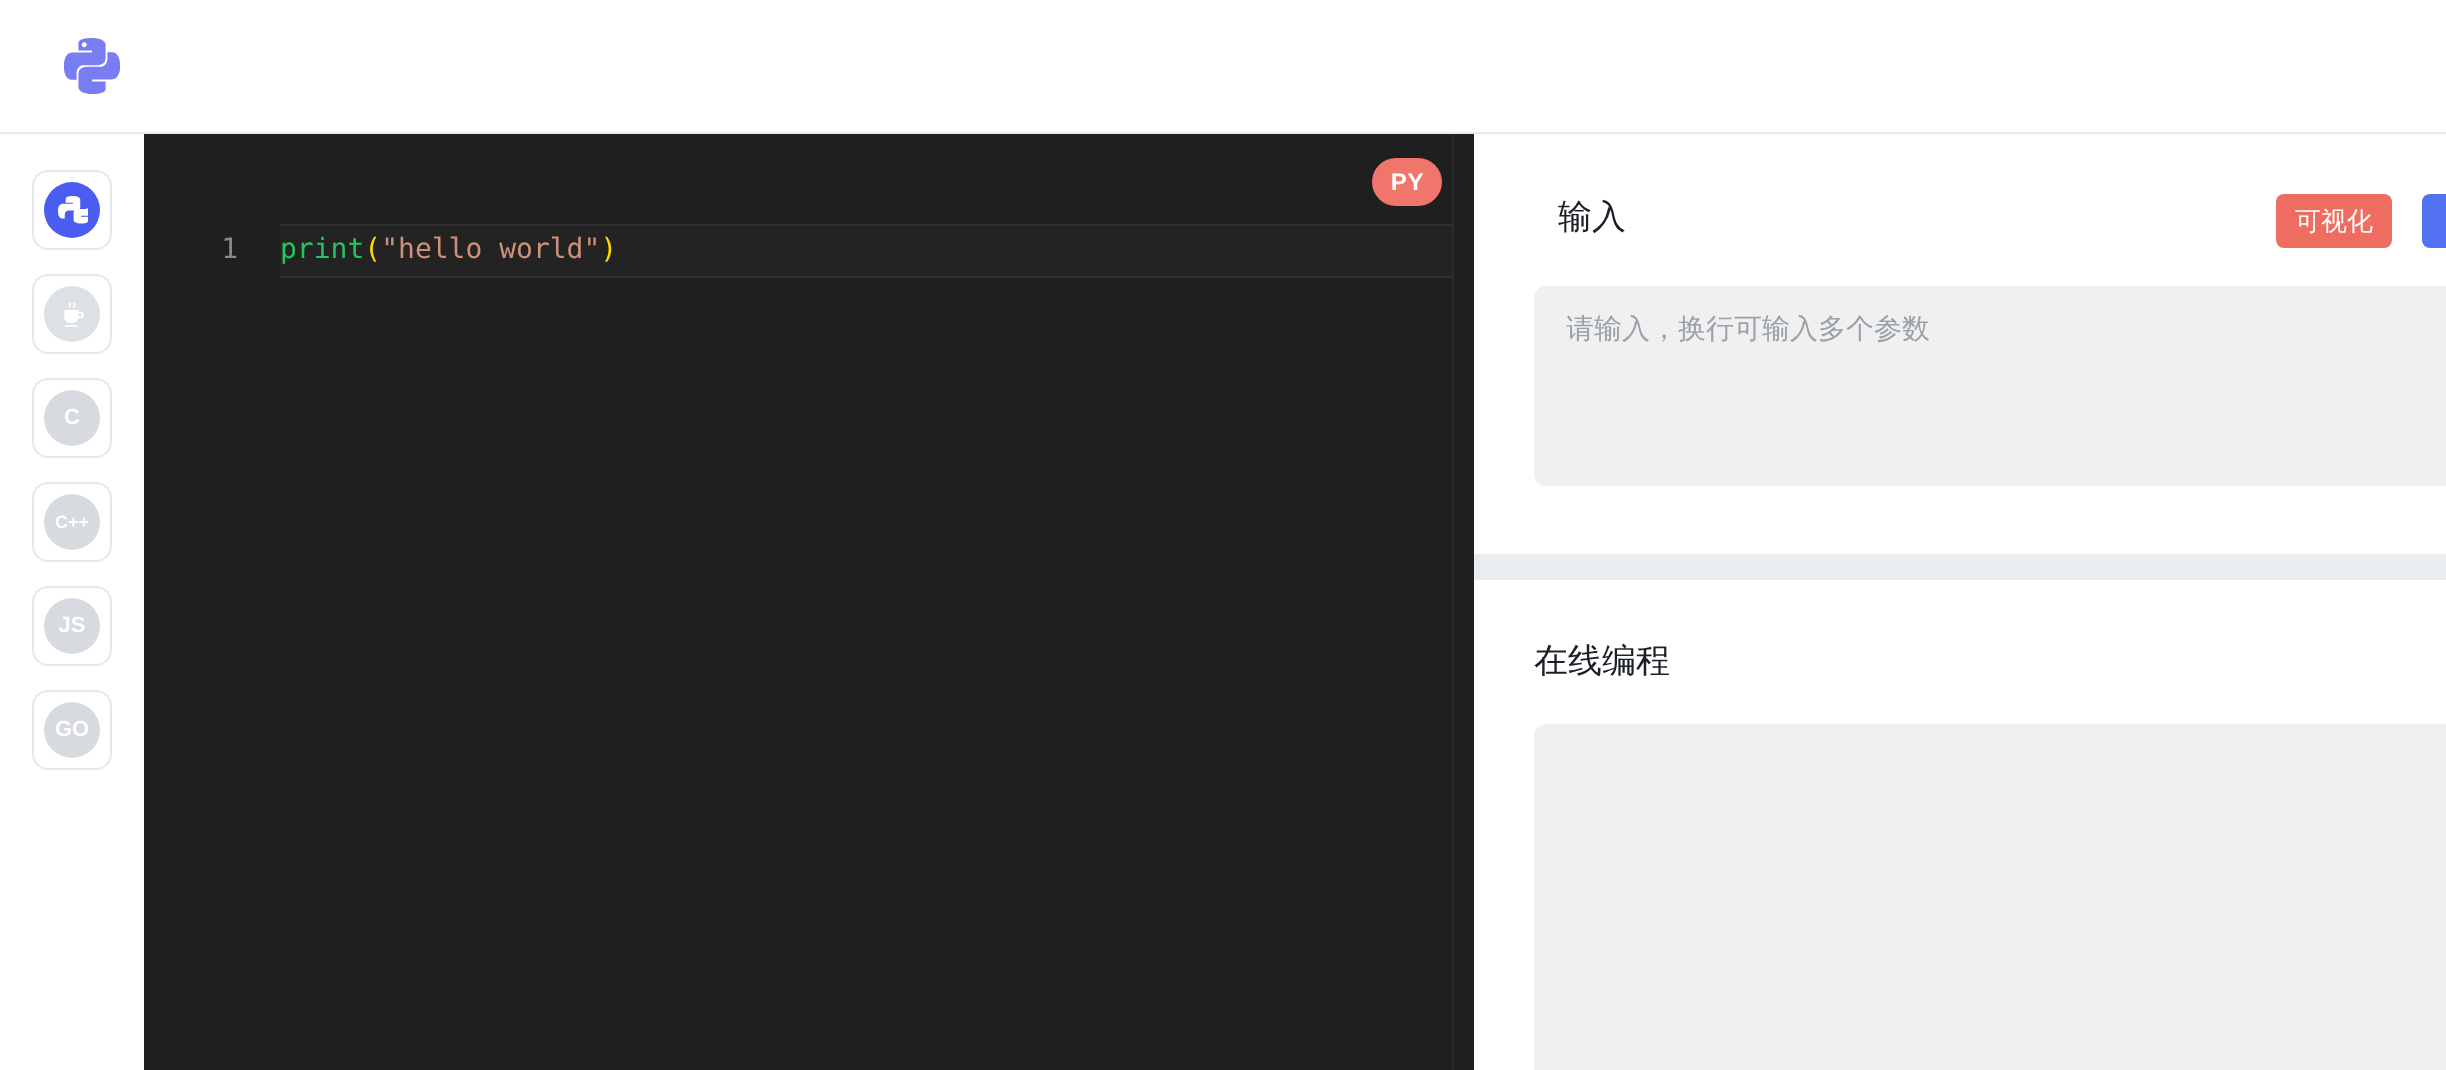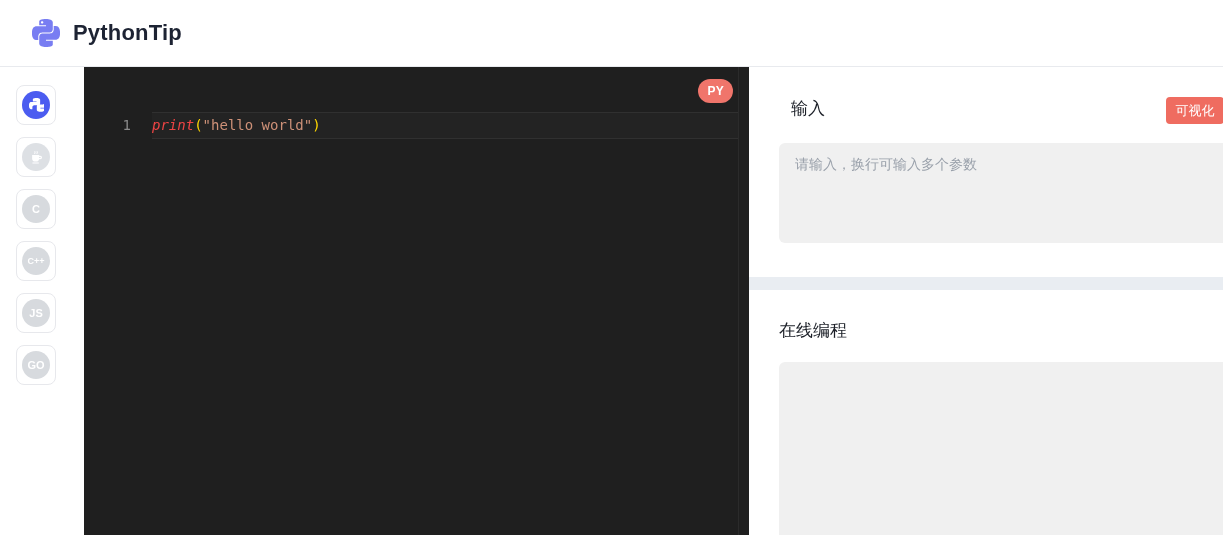--- a/index.html
+++ b/index.html
@@ -24,60 +24,59 @@
     border:1px solid #e7e8ec; border-radius:8px; display:flex; align-items:center;
     justify-content:center; cursor:pointer; }
   .lang-circle { width:28px; height:28px; border-radius:50%; background:#d7dade;
     display:flex; align-items:center; justify-content:center; color:#fff;
     font-weight:700; font-size:11px; letter-spacing:0; }
   .lang-circle.small { font-size:9px; }
   .lang-btn.active .lang-circle { background:#4b5cf0; }
   .lang-btn.faded .lang-circle { background:#dadde2; opacity:.9; }
 
   
-  .editor { width:665px; flex:0 0 auto; background:#1f1f1f; position:relative;margin-left:12px; }
+  .editor { width:665px; flex:0 0 auto; background:#1f1f1f; position:relative; }
   .ruler { position:absolute; left:654px; top:0; bottom:0; width:1px; background:#2b2b2b; }
   .lang-badge { position:absolute; top:12px; right:16px; height:24px; padding:0 9px;
     background:#f0756b; border-radius:12px; color:#fff; font-size:12px; font-weight:700;
     display:flex; align-items:center; letter-spacing:.3px; }
   .code-line { display:flex; margin-top:45px; font-family:"DejaVu Sans Mono","Liberation Mono",monospace;
     font-size:14px; }
   .gutter { width:68px; flex:0 0 auto; text-align:right; padding-right:21px;
     color:#8a8a8a; line-height:27px; height:27px; }
   .line-content { width:586px; height:27px; line-height:25px; background:#232323;
     border-top:1px solid #303030; border-bottom:1px solid #303030; white-space:pre; }
-  .tok-function { color:#ef4444;font-style:italic; }
+  .tok-function { color:#22c55e; }
   .tok-bracket { color:#ffd700; }
   .tok-string { color:#ce9178; }
 
   
   .io-panel { flex:1 1 auto; background:#fff; position:relative; }
   .section-title { position:absolute; left:30px; font-size:17px; font-weight:500; color:#1b1f27; }
   .title-input { top:30px;margin-left:12px; }
   .title-output { top:252px; }
   .btn { position:absolute; top:30px; height:27px; border:none; border-radius:4px;
-    color:#fff; font-size:13px; cursor:pointer; font-family:inherit;margin-left:16px; }
+    color:#fff; font-size:13px; cursor:pointer; font-family:inherit; }
   .btn-visualize { left:401px; width:58px; background:#ef6c60; }
   .btn-run-partial { left:474px; width:70px; background:#5272f2; }
   .input-area { position:absolute; top:76px; left:30px; width:480px; height:100px;
     background:#f0f0f0; border:none; border-radius:6px; resize:none; padding:13px 16px;
     font-size:14px; color:#374151; font-family:inherit; outline:none; }
   .input-area::placeholder { color:#9aa1ab; }
   .panel-divider { position:absolute; top:210px; left:0; width:100%; height:13px; background:#e9edf2; }
   .output-box { position:absolute; top:295px; left:30px; width:480px; height:250px;
     background:#f0f0f0; border-radius:6px; font-size:14px; color:#374151; padding:13px 16px; }
 </style>
 </head>
 <body>
 
 <header class="navbar">
   <svg class="logo" viewBox="0 0 24 24">
     <path fill="#787df2" d="M14.25.18l.9.2.73.26.59.3.45.32.34.34.25.34.16.33.1.3.04.26.02.2-.01.13V8.5l-.05.63-.13.55-.21.46-.26.38-.3.31-.33.25-.35.19-.35.14-.33.1-.3.07-.26.04-.21.02H8.77l-.69.05-.59.14-.5.22-.41.27-.33.32-.27.35-.2.36-.15.37-.1.35-.07.32-.04.27-.02.21v3.06H3.17l-.21-.03-.28-.07-.32-.12-.35-.18-.36-.26-.36-.36-.35-.46-.32-.59-.28-.73-.21-.88-.14-1.05-.05-1.23.06-1.22.16-1.04.24-.87.32-.71.36-.57.4-.44.42-.33.42-.24.4-.16.36-.1.32-.05.24-.01h.16l.06.01h8.16v-.83H6.18l-.01-2.75-.02-.37.05-.34.11-.31.17-.28.25-.26.31-.23.38-.2.44-.18.51-.15.58-.12.64-.1.71-.06.77-.04.84-.02 1.27.05zm-6.3 1.98l-.23.33-.08.41.08.41.23.34.33.22.41.09.41-.09.33-.22.23-.34.08-.41-.08-.41-.23-.33-.33-.22-.41-.09-.41.09zm13.09 3.95l.28.06.32.12.35.18.36.27.36.35.35.47.32.59.28.73.21.88.14 1.04.05 1.23-.06 1.23-.16 1.04-.24.86-.32.71-.36.57-.4.45-.42.33-.42.24-.4.16-.36.09-.32.05-.24.02-.16-.01h-8.22v.82h5.84l.01 2.76.02.36-.05.34-.11.31-.17.29-.25.25-.31.24-.38.2-.44.17-.51.15-.58.13-.64.09-.71.07-.77.04-.84.01-1.27-.04-1.07-.14-.9-.2-.73-.25-.59-.3-.45-.33-.34-.34-.25-.34-.16-.33-.1-.3-.04-.25-.02-.2.01-.13v-5.34l.05-.64.13-.54.21-.46.26-.38.3-.32.33-.24.35-.2.35-.14.33-.1.3-.06.26-.04.21-.02.13-.01h5.84l.69-.05.59-.14.5-.21.41-.28.33-.32.27-.35.2-.36.15-.36.1-.35.07-.32.04-.28.02-.21V6.07h2.09l.14.01z"></path>
   </svg>
-  <div class="brand">PythonTip</div>
 </header>
 
 <div class="main">
 
   <aside class="sidebar">
     <div class="lang-btn active">
       <span class="lang-circle">
         <svg viewBox="0 0 24 24" width="15" height="15">
             <path fill="#ffffff" d="M14.25.18l.9.2.73.26.59.3.45.32.34.34.25.34.16.33.1.3.04.26.02.2-.01.13V8.5l-.05.63-.13.55-.21.46-.26.38-.3.31-.33.25-.35.19-.35.14-.33.1-.3.07-.26.04-.21.02H8.77l-.69.05-.59.14-.5.22-.41.27-.33.32-.27.35-.2.36-.15.37-.1.35-.07.32-.04.27-.02.21v3.06H3.17l-.21-.03-.28-.07-.32-.12-.35-.18-.36-.26-.36-.36-.35-.46-.32-.59-.28-.73-.21-.88-.14-1.05-.05-1.23.06-1.22.16-1.04.24-.87.32-.71.36-.57.4-.44.42-.33.42-.24.4-.16.36-.1.32-.05.24-.01h.16l.06.01h8.16v-.83H6.18l-.01-2.75-.02-.37.05-.34.11-.31.17-.28.25-.26.31-.23.38-.2.44-.18.51-.15.58-.12.64-.1.71-.06.77-.04.84-.02 1.27.05zm13.09 3.95l.28.06.32.12.35.18.36.27.36.35.35.47.32.59.28.73.21.88.14 1.04.05 1.23-.06 1.23-.16 1.04-.24.86-.32.71-.36.57-.4.45-.42.33-.42.24-.4.16-.36.09-.32.05-.24.02-.16-.01h-8.22v.82h5.84l.01 2.76.02.36-.05.34-.11.31-.17.29-.25.25-.31.24-.38.2-.44.17-.51.15-.58.13-.64.09-.71.07-.77.04-.84.01-1.27-.04-1.07-.14-.9-.2-.73-.25-.59-.3-.45-.33-.34-.34-.25-.34-.16-.33-.1-.3-.04-.25-.02-.2.01-.13v-5.34l.05-.64.13-.54.21-.46.26-.38.3-.32.33-.24.35-.2.35-.14.33-.1.3-.06.26-.04.21-.02.13-.01h5.84l.69-.05.59-.14.5-.21.41-.28.33-.32.27-.35.2-.36.15-.36.1-.35.07-.32.04-.28.02-.21V6.07h2.09l.14.01z"></path>
           </svg>

